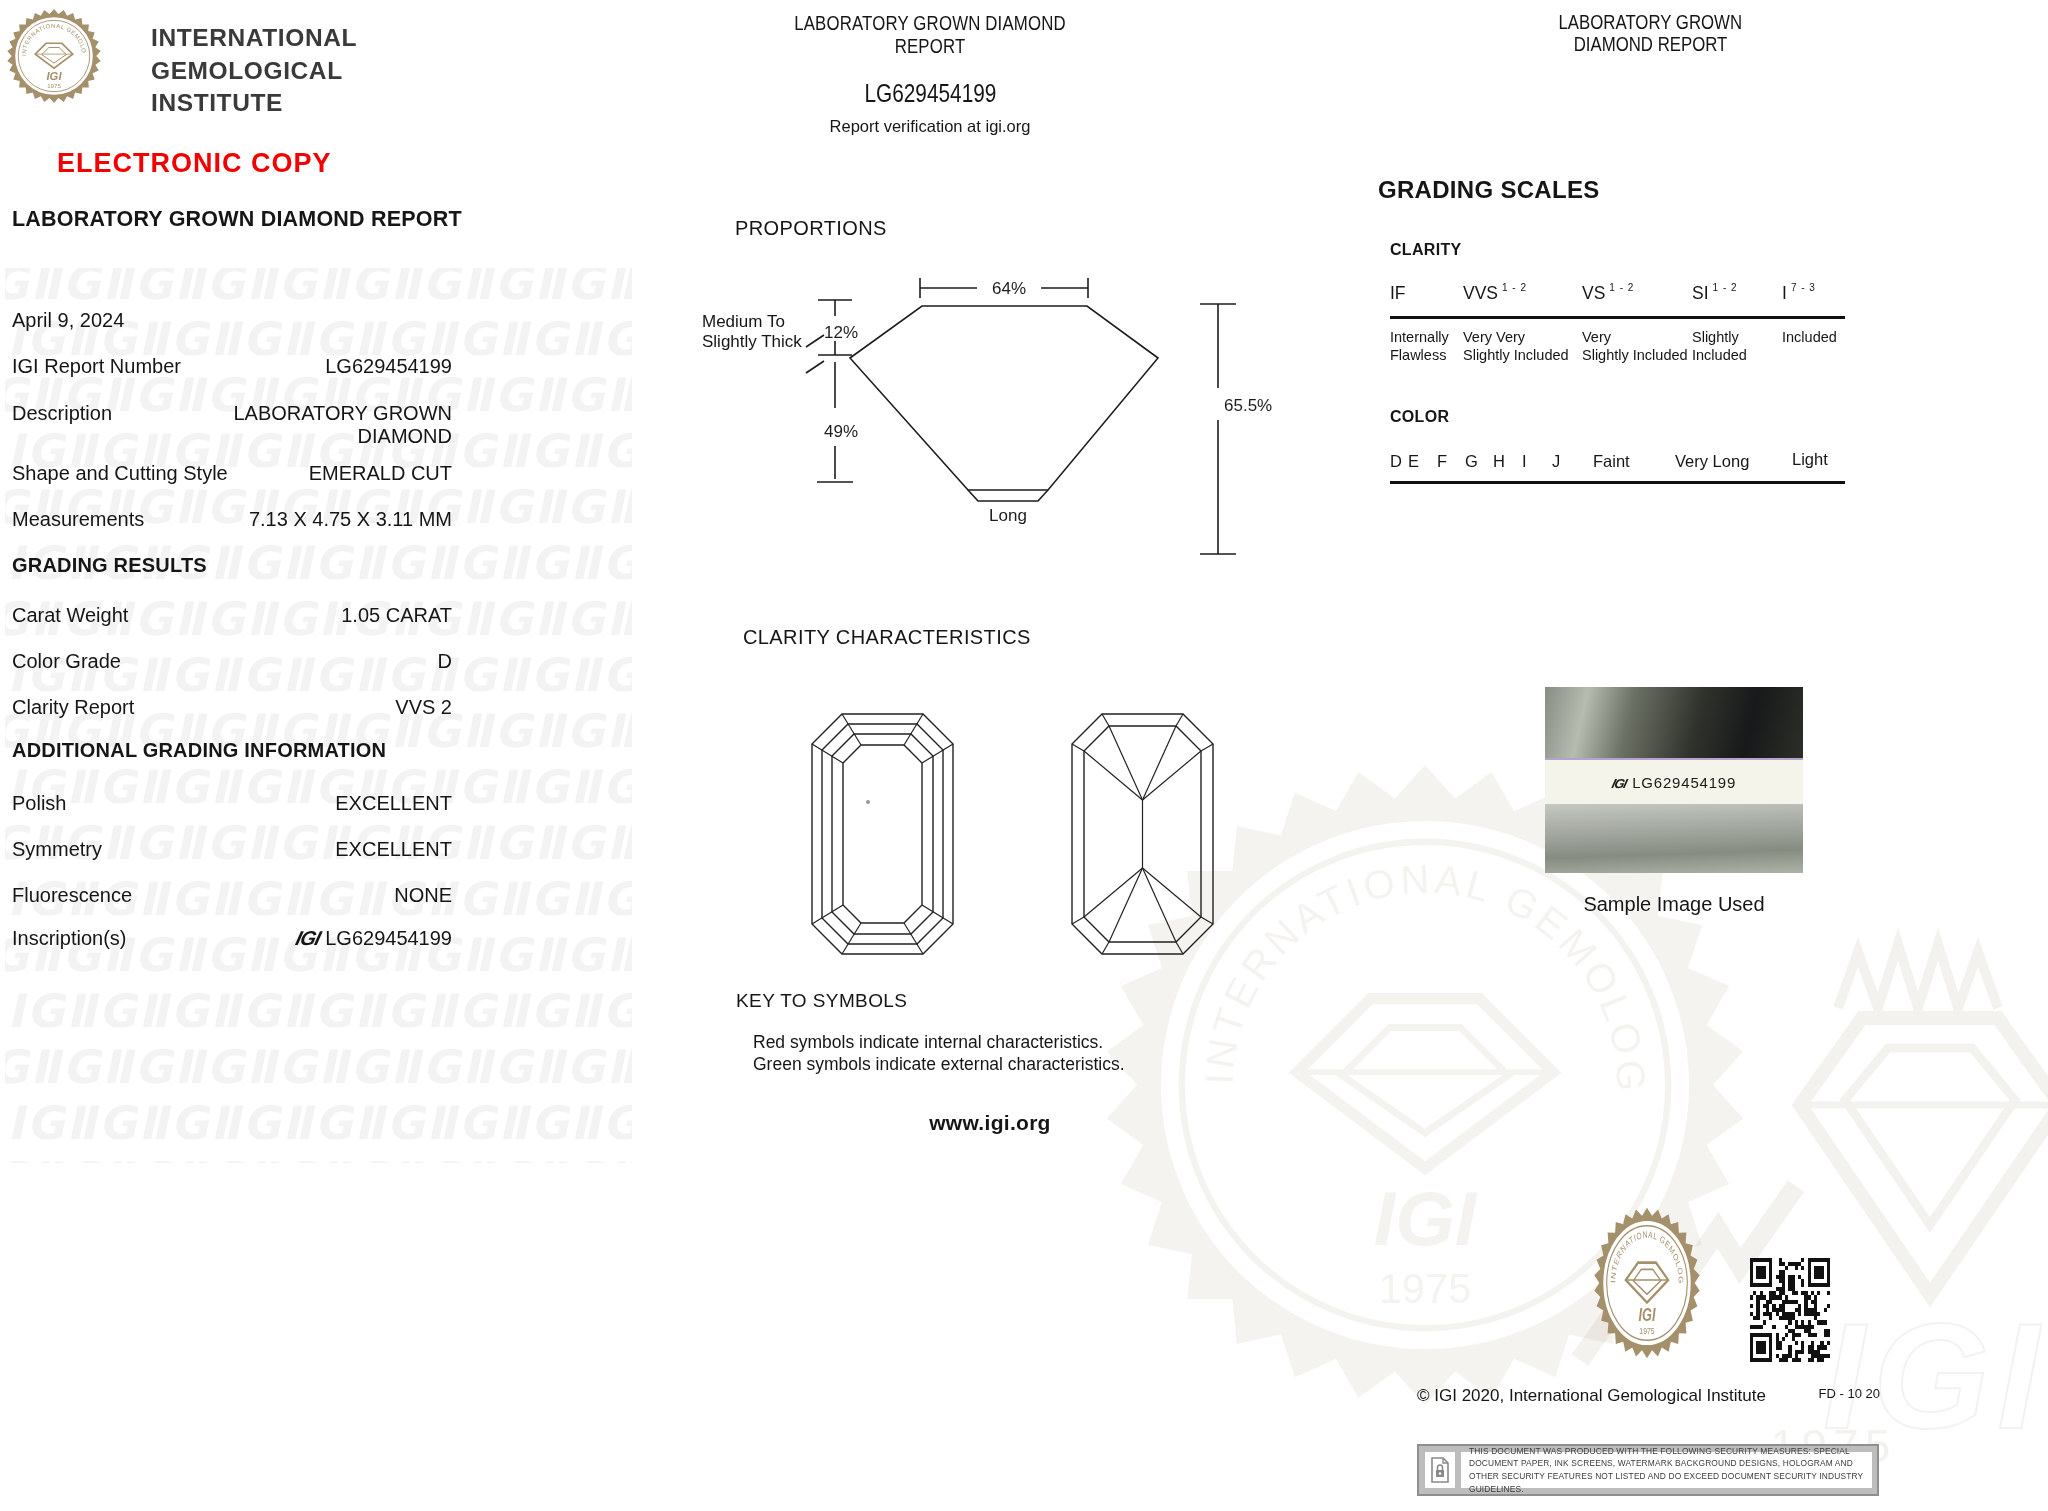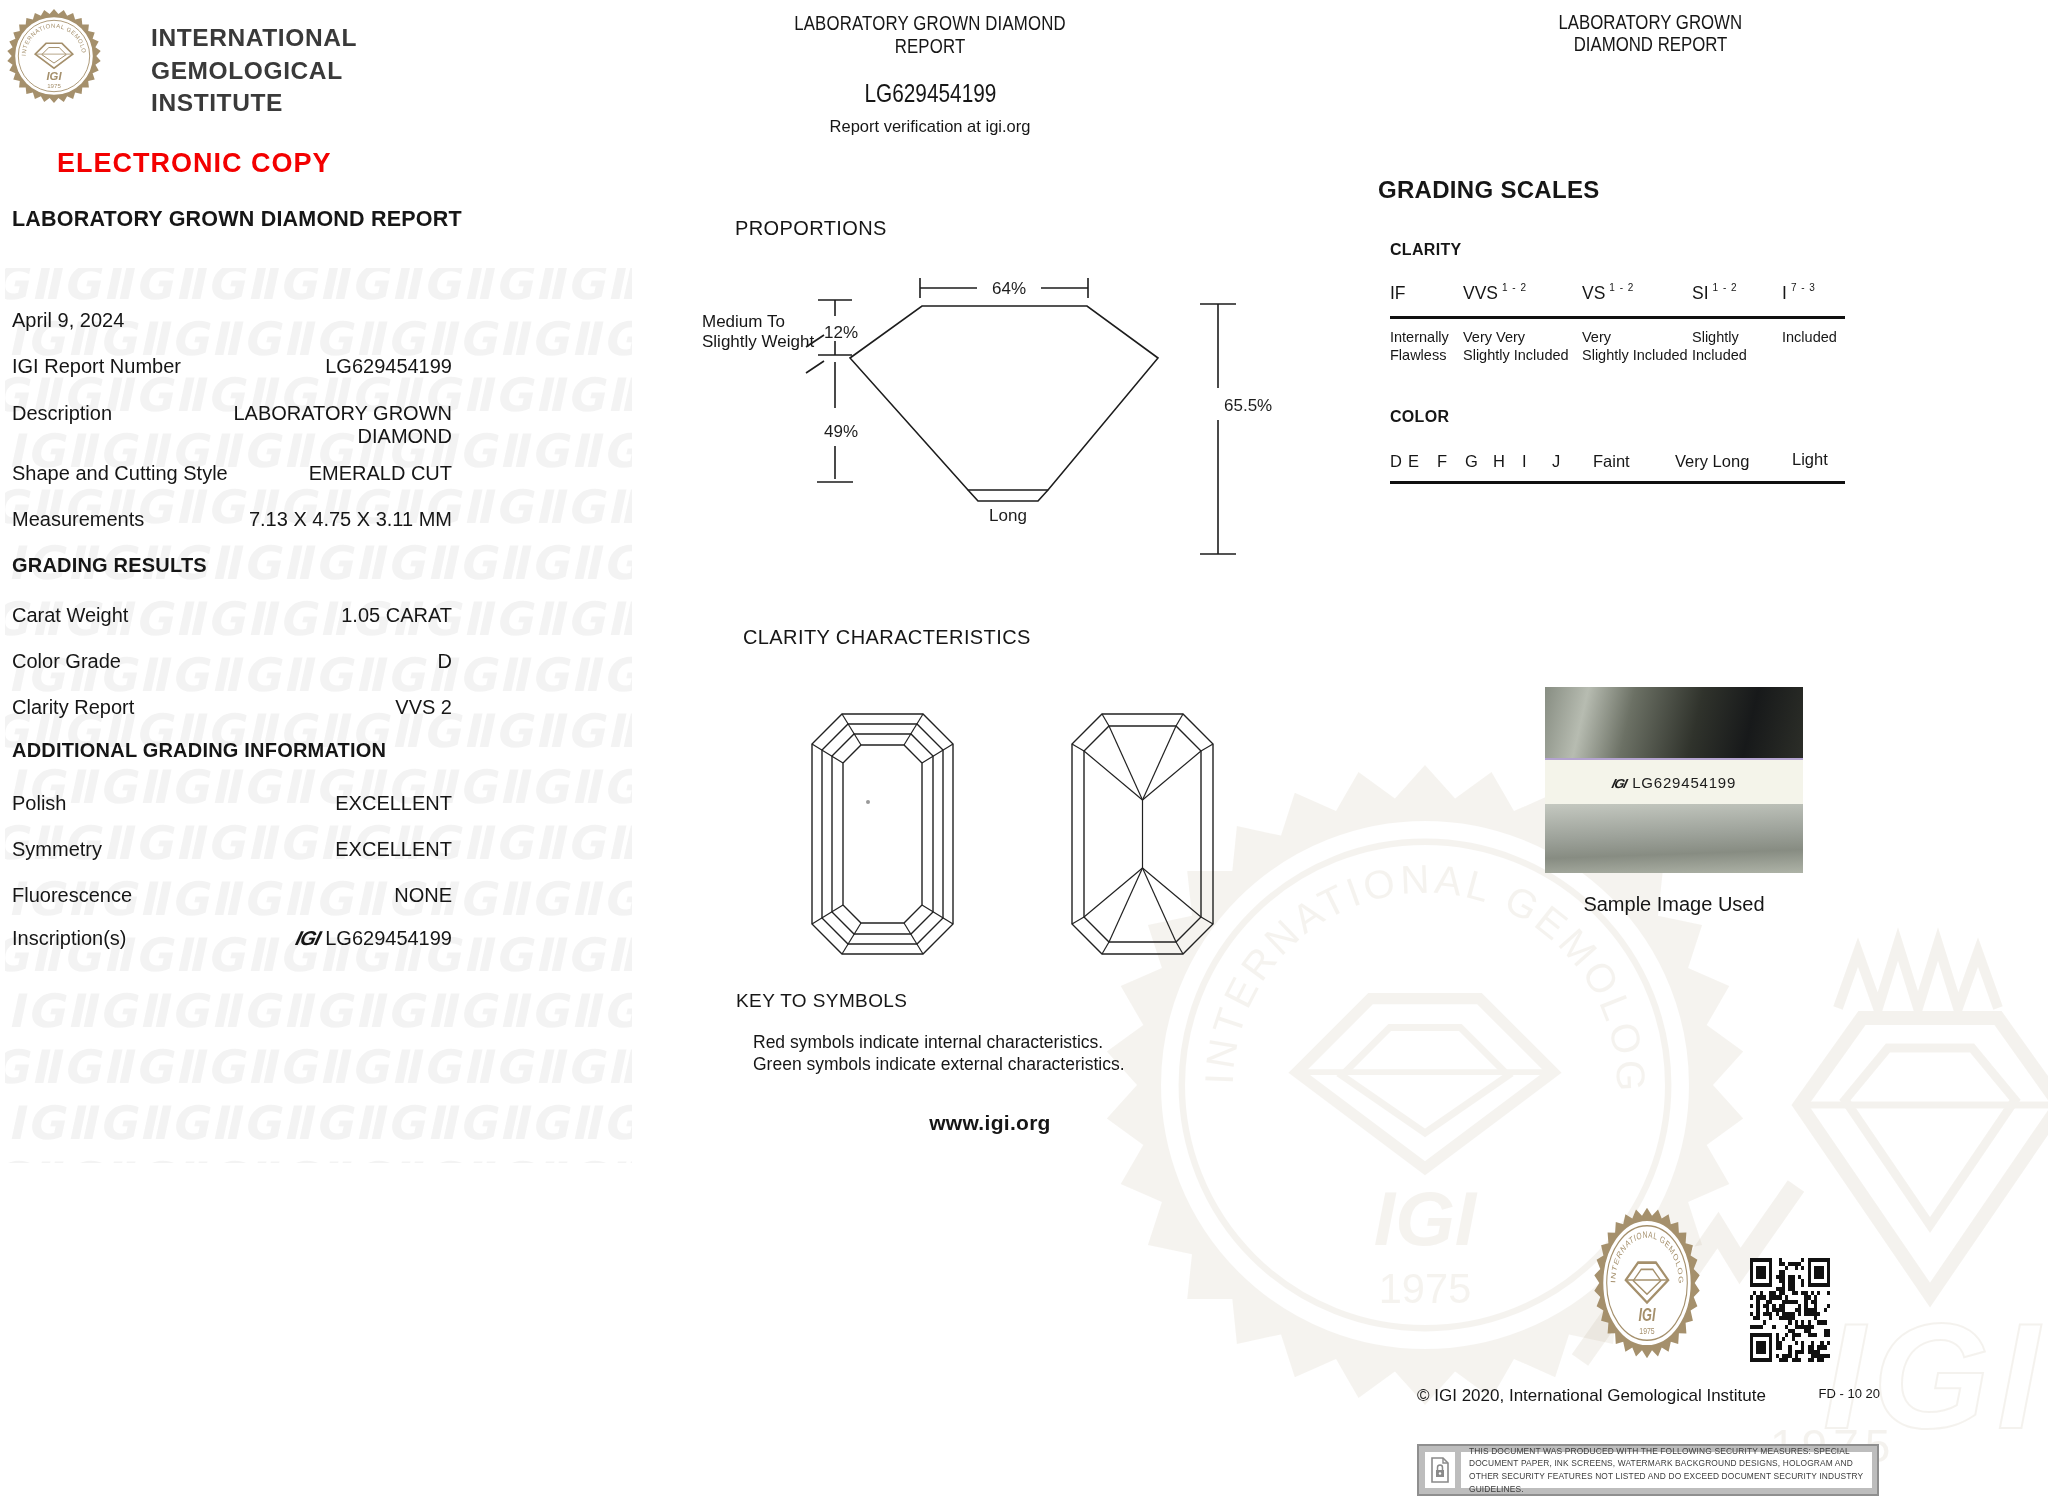--- a/index.html
+++ b/index.html
@@ -345,21 +345,21 @@
 <div class="layer" style="left:755px;top:12px;width:350px;text-align:center">
   <div class="c-title"><span class="cond">LABORATORY GROWN DIAMOND REPORT</span></div>
   <div class="c-number" style="margin-top:20px"><span class="cond" style="transform:scaleX(0.8)">LG629454199</span></div>
   <div class="c-verify" style="margin-top:8px">Report verification at igi.org</div>
 </div>
 
 <div class="layer mid-head" style="left:727px;top:217px">PROPORTIONS</div>
 
 <div class="layer girdle-lbl" style="left:702px;top:312px">
   <div>Medium To</div>
-  <div>Slightly Weight</div>
+  <div>Slightly Thick</div>
 </div>
 
 <svg id="prop-svg" class="layer" style="left:700px;top:268px" width="600" height="300" viewBox="700 268 600 300">
   <g stroke="#1d1d1d" stroke-width="1.6" fill="none">
     <path d="M922 306 L1087 306 L1158 358 L1048 490 L968 490 L850 358 Z"></path>
     <path d="M968 490 L978 501 L1038 501 L1048 490"></path>
     <path d="M818 300 H852 M835 300 V316"></path>
     <path d="M835 341 V355 M818 355 H852"></path>
     <path d="M806 347 L824 335 M806 373 L824 361"></path>
     <path d="M835 362 V408 M835 446 V479 M817 482 H853"></path>

